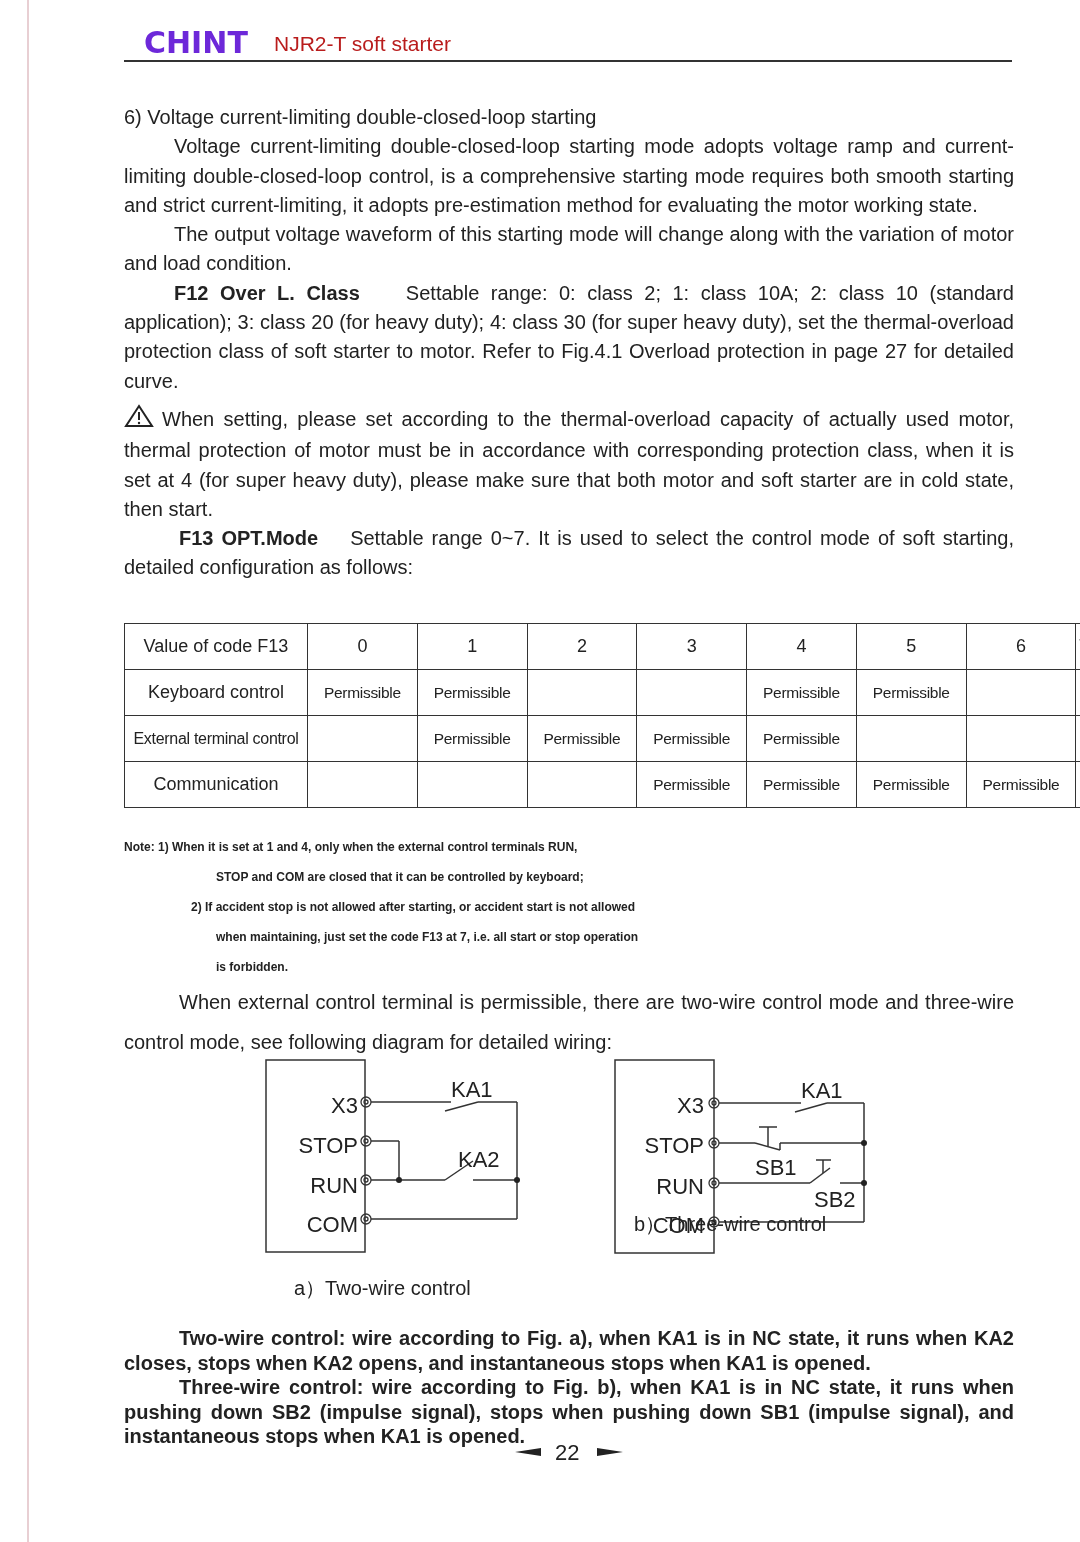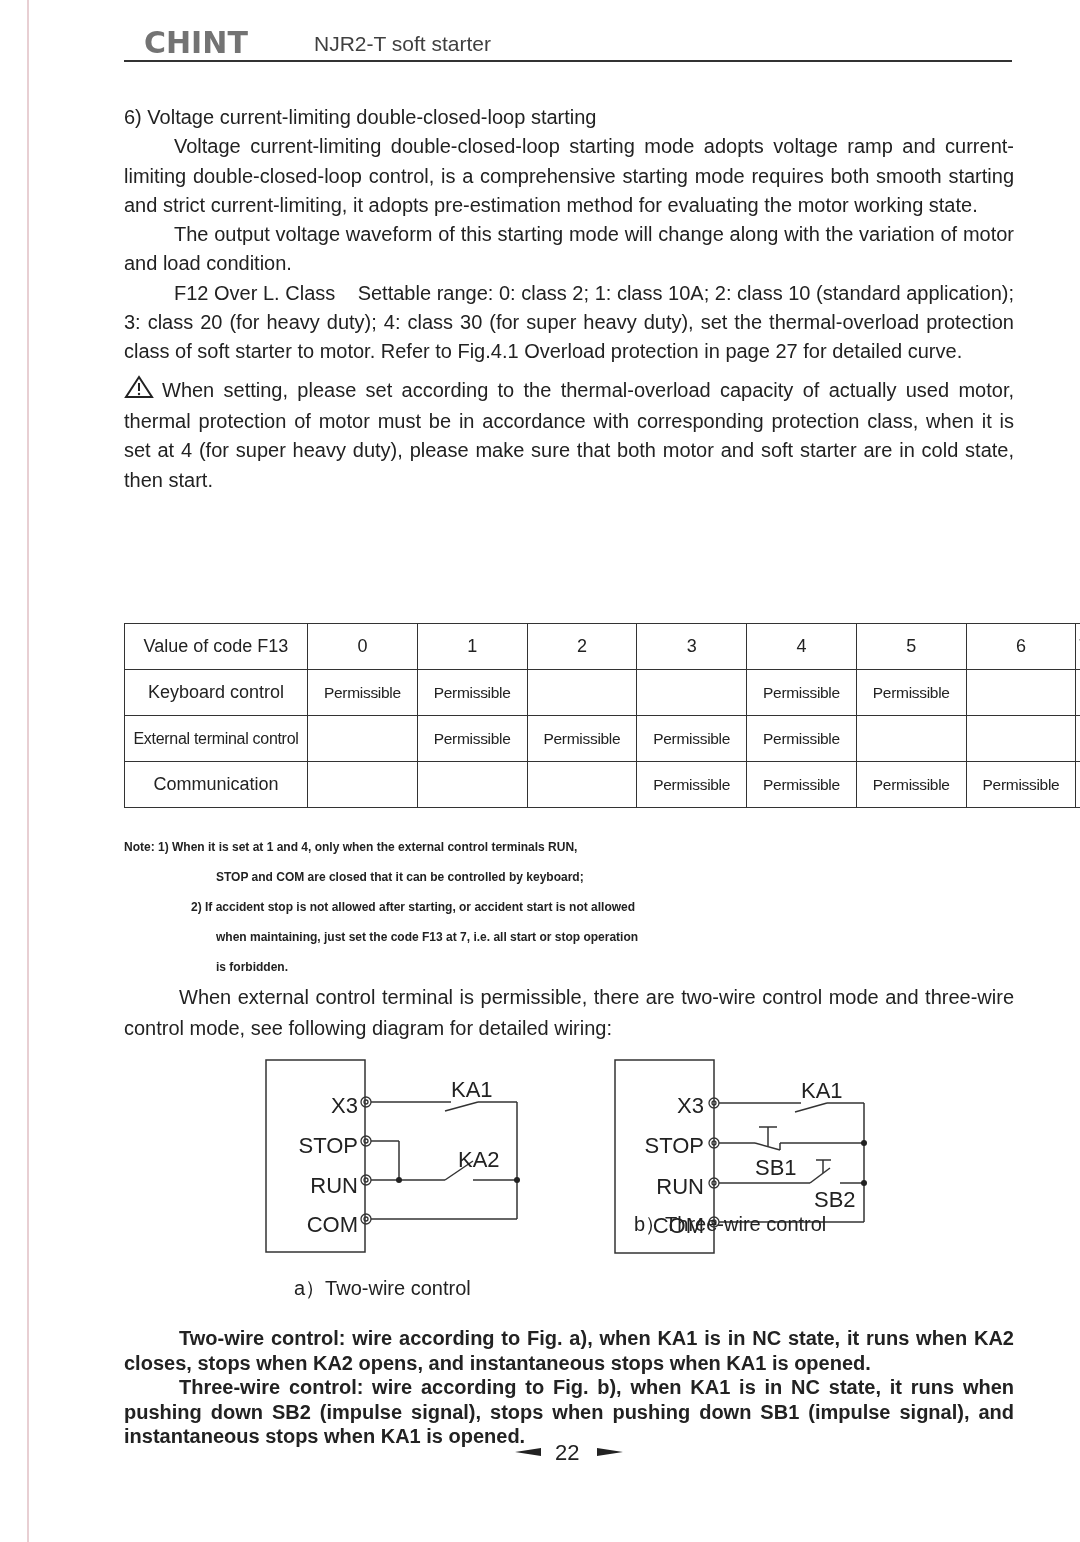--- a/index.html
+++ b/index.html
@@ -2,44 +2,44 @@
 <html><head>
 <meta charset="utf-8">
 <style>
   html, body { margin: 0; padding: 0; background: #ffffff; }
   body {
     width: 1080px; height: 1542px; position: relative; overflow: hidden;
     font-family: "Liberation Sans", sans-serif; color: #222;
   }
   .margin-line { position: absolute; left: 27px; top: 0; width: 2px; height: 1542px; background: #e8cfd3; }
   .header { position: absolute; left: 124px; top: 22px; width: 888px; height: 40px; }
-  .logo { position: absolute; left: 20px; top: 3px; font-weight: bold; font-size: 30px; color: #737373; letter-spacing: 0px; font-family: "DejaVu Sans", sans-serif; }
-  .doc-title { position: absolute; left: 150px; top: 10px; font-size: 21px; color: #404040; margin-left: 40px; }
+  .logo { position: absolute; left: 20px; top: 3px; font-weight: bold; font-size: 30px; color: #6d28d9; letter-spacing: 0px; font-family: "DejaVu Sans", sans-serif; }
+  .doc-title { position: absolute; left: 150px; top: 10px; font-size: 21px; color: #b91c1c; }
   .header-rule { position: absolute; left: 124px; top: 60px; width: 888px; height: 2px; background: #333; }
 
   .content { position: absolute; left: 124px; top: 103px; width: 890px; font-size: 20px; line-height: 29.3px; color: #222; }
   .content p { margin: 0; text-align: justify; }
   .indent { text-indent: 50px; }
-  .bold { font-weight: normal; }
+  .bold { font-weight: bold; }
   .sec-title { margin: 0; }
   .warn-line { position: relative; }
   .warn-icon { display: inline-block; vertical-align: -2px; margin-right: 8px; }
   .spacer-warn { height: 8px; }
 
   table.f13 { position: absolute; left: 124px; top: 623px; border-collapse: collapse; width: 968px; font-size: 18px; }
   table.f13 td { border: 1.5px solid #333; height: 45px; text-align: center; padding: 0; color: #222; }
   table.f13 td.rowhead { width: 182px; }
   table.f13 td.small { font-size: 15.5px; letter-spacing: -0.3px; }
   table.f13 td.rowhead.small { font-size: 16px; }
 
   .note { position: absolute; left: 124px; top: 832px; width: 890px; font-size: 12px; line-height: 30px; font-weight: bold; color: #222; }
   .note .l1 { }
   .note .l2 { padding-left: 92px; }
   .note .n2 { padding-left: 67px; }
-  .after-note { position: absolute; left: 124px; top: 982px; width: 890px; font-size: 20px; line-height: 31px; text-align: justify; }
+  .after-note { position: absolute; left: 124px; top: 982px; width: 890px; font-size: 20px; line-height: 40px; text-align: justify; }
 
   .diagram { position: absolute; }
   .diagram svg { display: block; }
   .caption { position: absolute; font-size: 20px; color: #222; }
 
   .explain { position: absolute; left: 124px; top: 1326px; width: 890px; font-size: 20px; line-height: 24.5px; text-align: justify; }
   .explain p { margin: 0; font-weight: bold; }
 
   .page-num { position: absolute; left: 515px; top: 1431px; width: 110px; height: 30px; font-size: 22px; margin-top: 9px; }
   .page-num .num { position: absolute; left: 40px; top: 0; }
@@ -59,20 +59,21 @@
   <p class="sec-title">6)  Voltage current-limiting double-closed-loop starting</p>
   <p class="indent">Voltage current-limiting double-closed-loop starting mode adopts voltage ramp and current-limiting double-closed-loop control, is a comprehensive starting mode requires both smooth starting and strict current-limiting, it adopts pre-estimation method for evaluating the motor working state.</p>
   <p class="indent">The output voltage waveform of this starting mode will change along with the variation of motor and load condition.</p>
   <p class="indent"><span class="bold">F12 Over L. Class</span>&nbsp;&nbsp;&nbsp;&nbsp;<span>Settable range: 0: class 2; 1: class 10A; 2: class 10 (standard application); 3: class 20 (for heavy duty); 4: class 30 (for super heavy duty), set the thermal-overload protection class of soft starter to motor. Refer to Fig.4.1 Overload protection in page 27 for detailed curve.</span></p>
   <div class="spacer-warn"></div>
   <p class="warn-line"><span class="warn-icon"><svg width="30" height="24" viewBox="0 0 30 24">
           <path d="M15 2 L28 22 L2 22 Z" fill="none" stroke="#222" stroke-width="2"></path>
           <line x1="15" y1="8" x2="15" y2="16" stroke="#222" stroke-width="2"></line>
           <circle cx="15" cy="19" r="1.2" fill="#222"></circle>
         </svg></span><span>When setting, please set according to the thermal-overload capacity of actually used motor, thermal protection of motor must be in accordance with corresponding protection class, when it is set at 4 (for super heavy duty), please make sure that both motor and soft starter are in cold state, then start.</span></p>
+  <p class="indent" style="text-indent:55px"><span class="bold">F13 OPT.Mode</span>&nbsp;&nbsp;&nbsp;&nbsp;<span>Settable range 0~7. It is used to select the control mode of soft starting, detailed configuration as follows:</span></p>
 </div>
 
 <table class="f13">
   <tbody>
       <tr>
     <td class="rowhead">Value of code F13</td>
     <td>0</td>
     <td>1</td>
     <td>2</td>
     <td>3</td>

